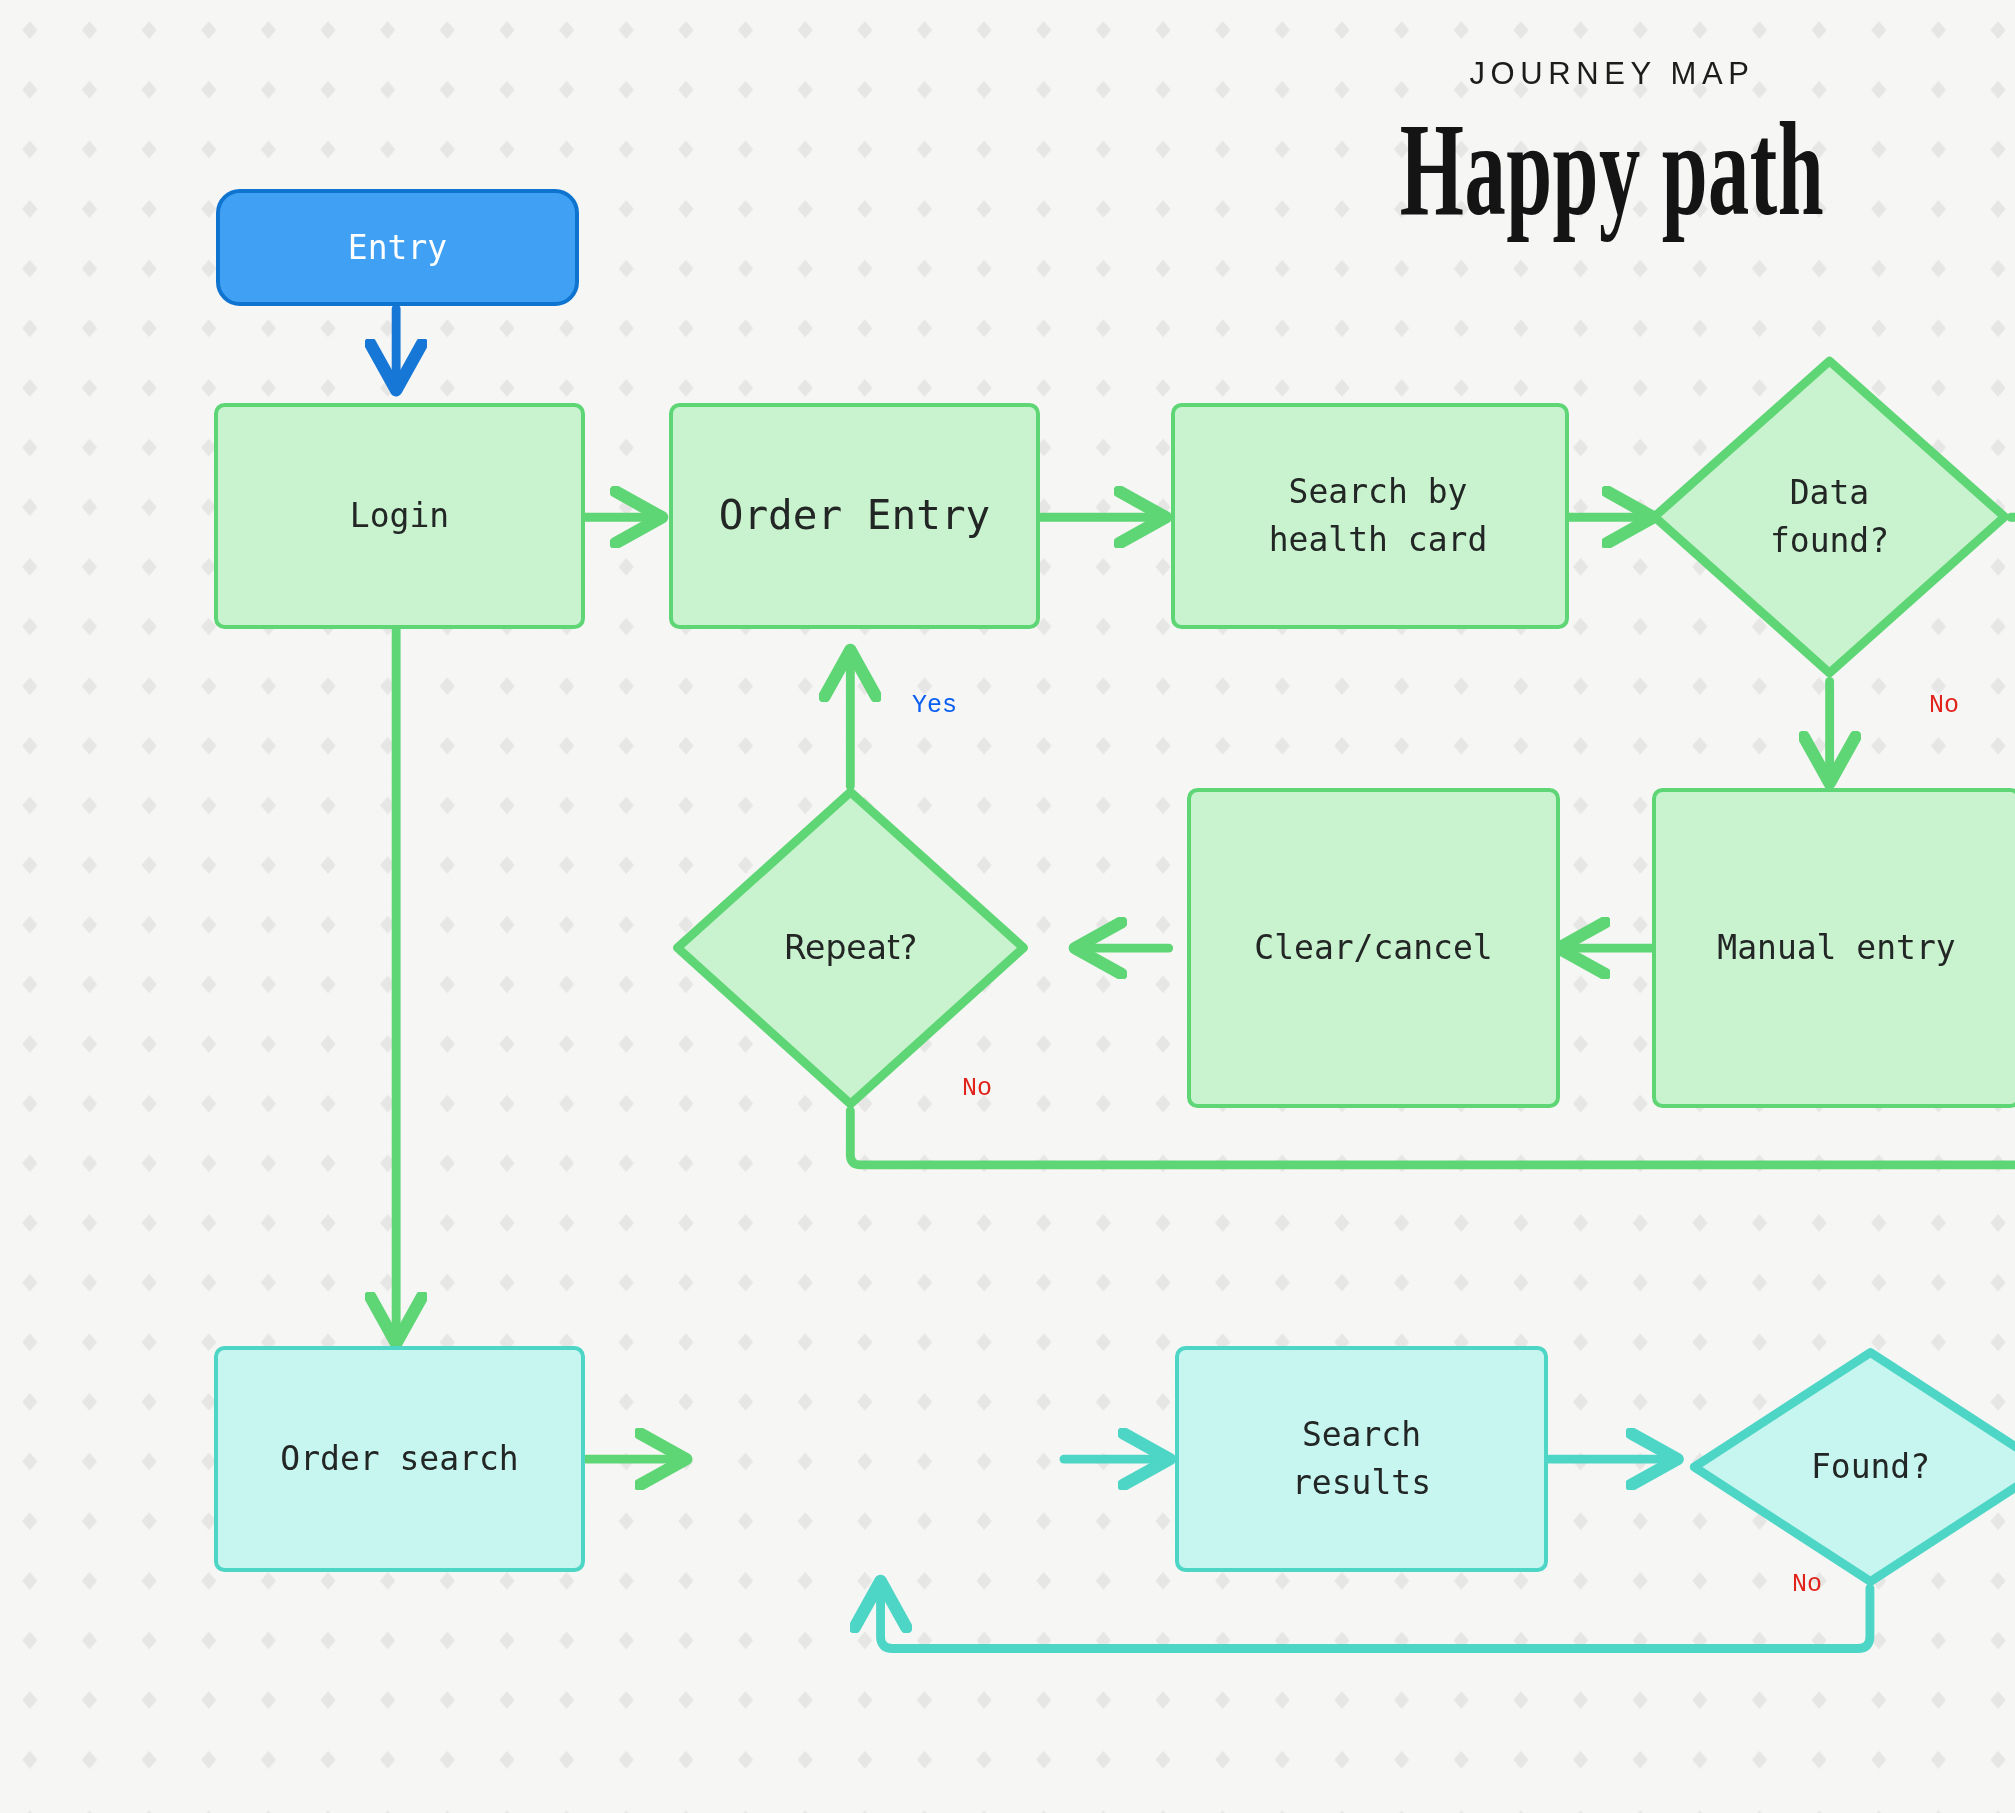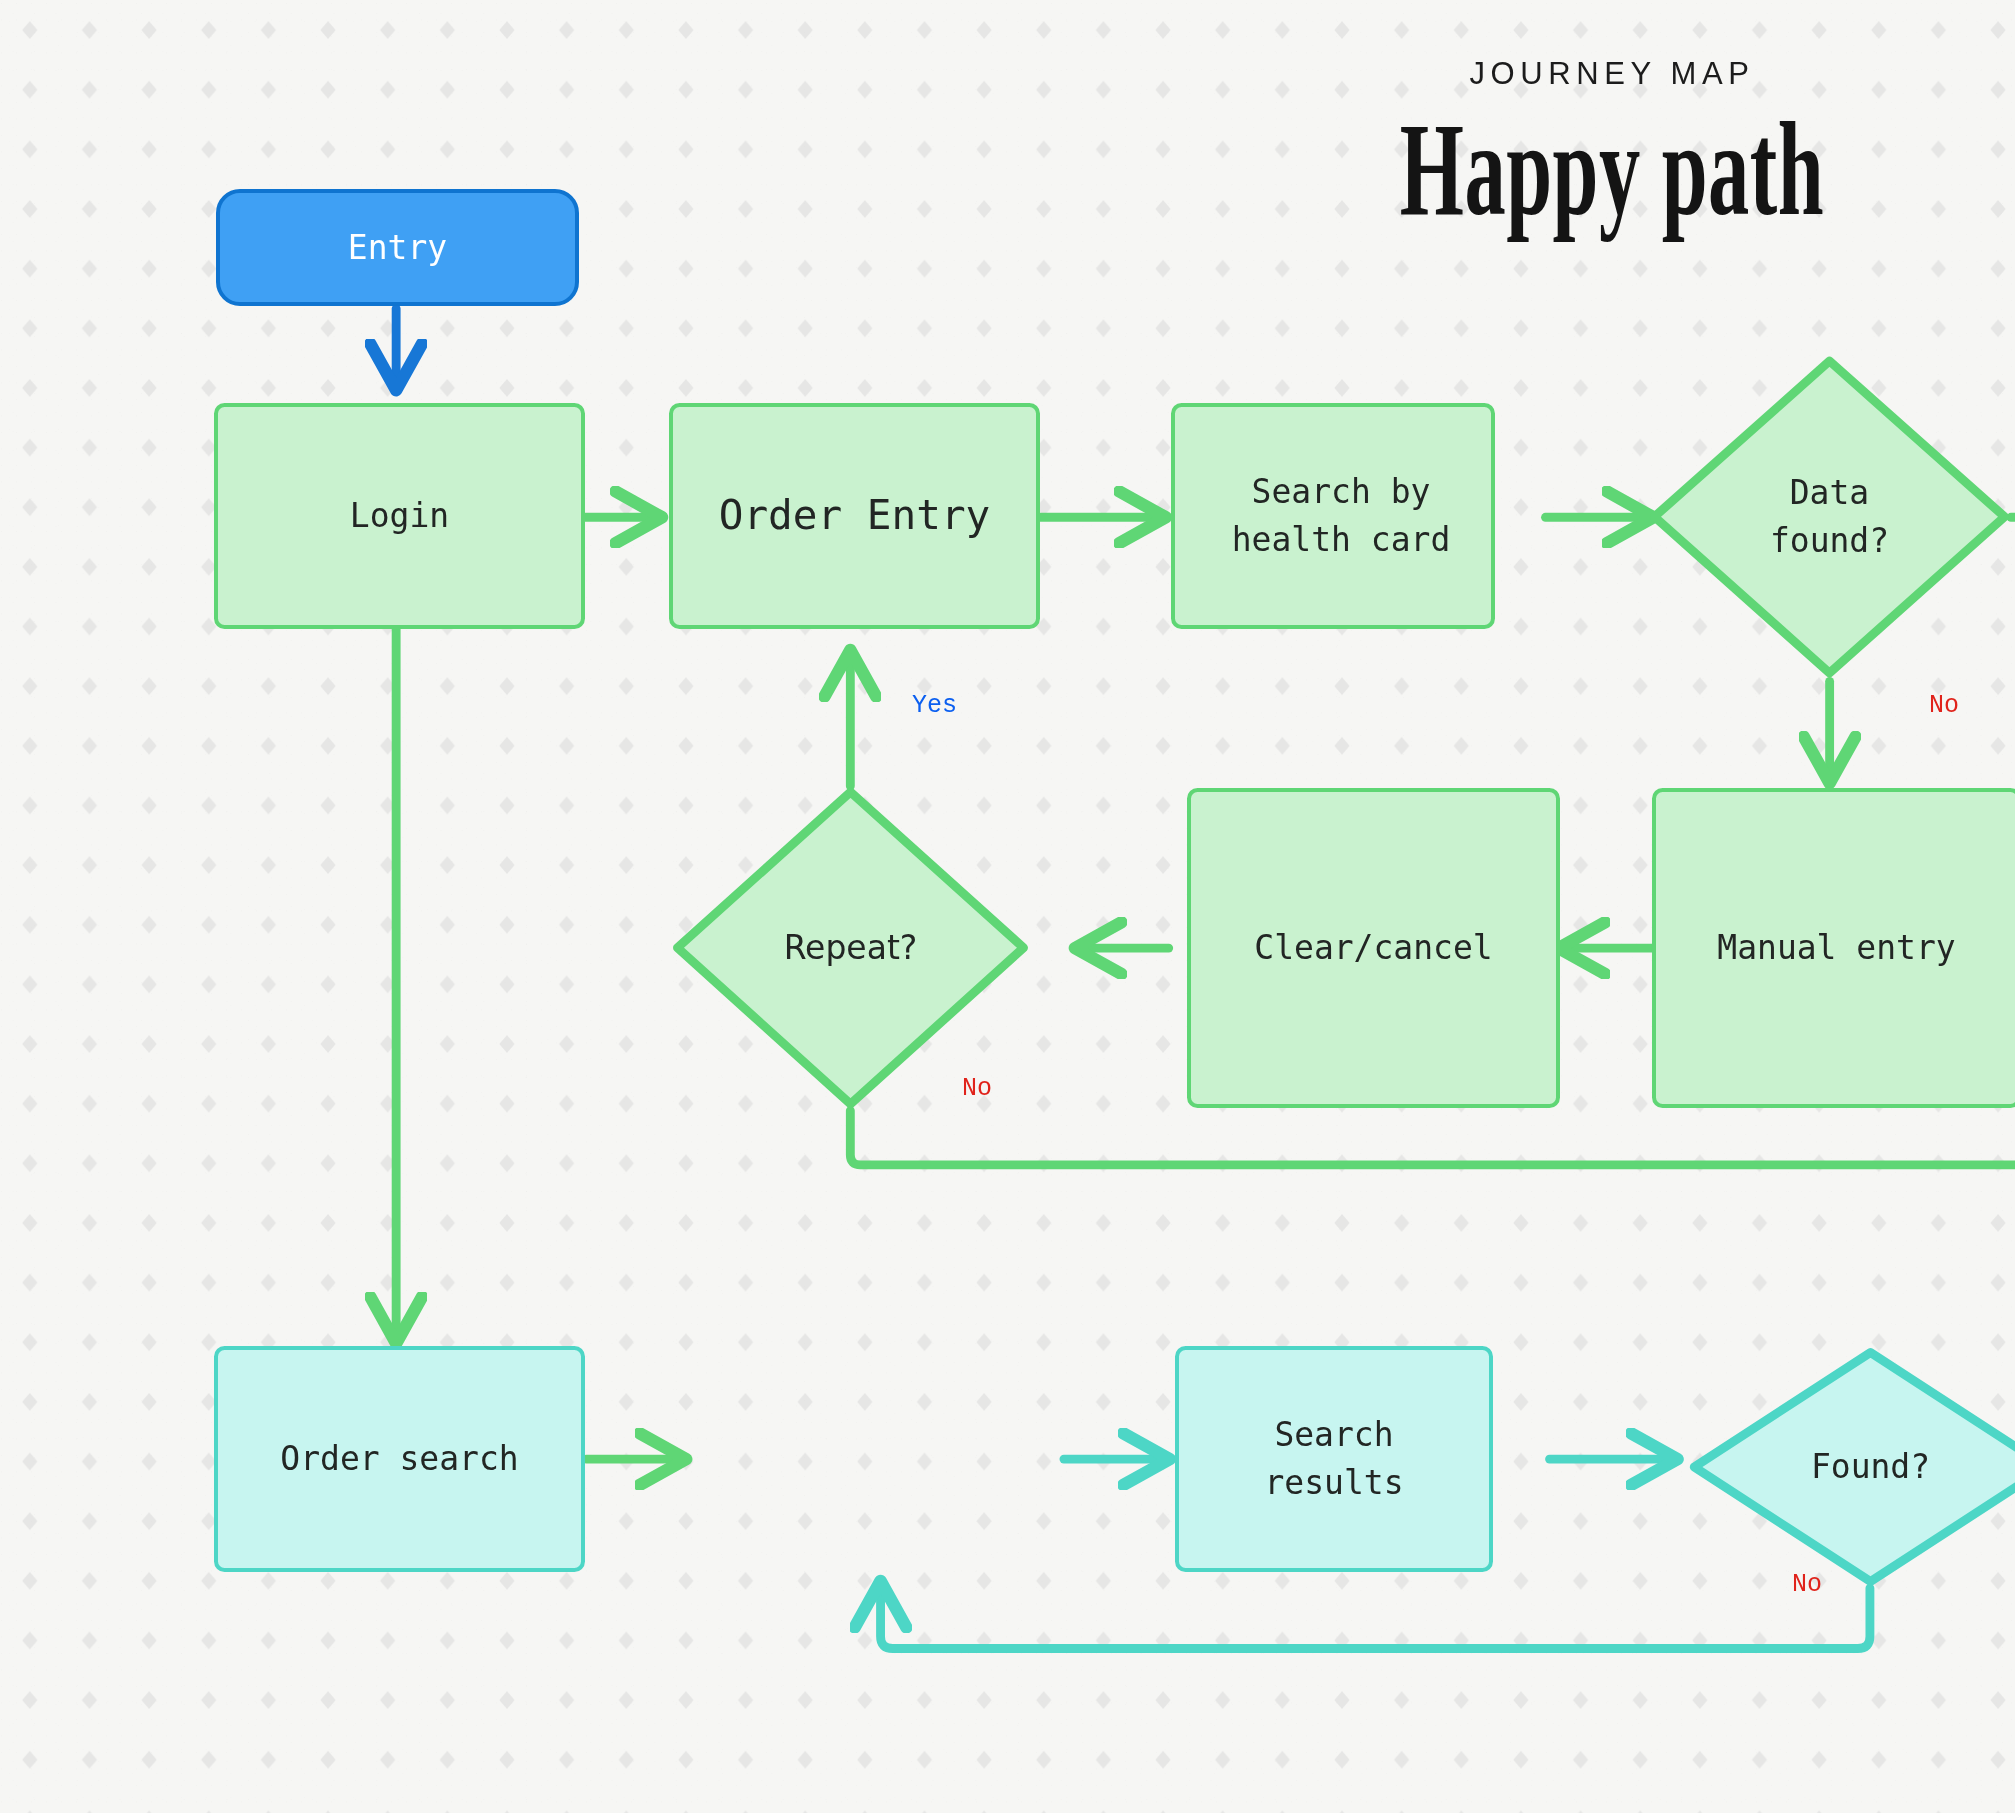--- a/index.html
+++ b/index.html
@@ -154,21 +154,21 @@
   </div>
 
   <div class="node rect green" style="left:214px;top:403px;width:371px;height:226px;font-size:33px;">
     <span>Login</span>
   </div>
 
   <div class="node rect green" style="left:669px;top:403px;width:371px;height:226px;font-size:41px;">
     <span>Order Entry</span>
   </div>
 
-  <div class="node rect green" style="left:1171px;top:403px;width:324px;height:226px;font-size:33px;padding-left:16px;">
+  <div class="node rect green" style="left:1171px;top:403px;width:398px;height:226px;font-size:33px;padding-left:16px;">
     <span>Search by
 health card</span>
   </div>
 
   <div class="node diamond" style="left:1646px;top:353px;width:367px;height:328px;font-size:33px;">
     <svg width="367" height="328" viewBox="0 0 910 815" xmlns="http://www.w3.org/2000/svg">
       <path d="M455 20 L890 407 L455 795 L20 407 Z" fill="#c9f2cf" stroke="#5fd675" stroke-width="22" stroke-linejoin="round"></path>
     </svg>
     <span class="dlabel">Data
 found?</span>
@@ -187,21 +187,21 @@
       <path d="M450 20 L880 407 L450 795 L20 407 Z" fill="#c9f2cf" stroke="#5fd675" stroke-width="22" stroke-linejoin="round"></path>
     </svg>
     <span class="dlabel" style="font-family:'DejaVu Sans','Liberation Sans',sans-serif;">Repeat?</span>
   </div>
 
   <div class="node rect cyan" style="left:214px;top:1346px;width:371px;height:226px;font-size:33px;">
     <span>Order search</span>
   </div>
 
 
-  <div class="node rect cyan" style="left:1175px;top:1346px;width:318px;height:226px;font-size:33px;">
+  <div class="node rect cyan" style="left:1175px;top:1346px;width:373px;height:226px;font-size:33px;">
     <span>Search
 results</span>
   </div>
 
   <div class="node diamond" style="left:1687px;top:1346px;width:367px;height:242px;font-size:33px;">
     <svg width="367" height="242" viewBox="0 0 910 600" xmlns="http://www.w3.org/2000/svg">
       <path d="M455 16 L892 300 L455 584 L18 300 Z" fill="#c7f5f0" stroke="#4dd6c6" stroke-width="22" stroke-linejoin="round"></path>
     </svg>
     <span class="dlabel">Found?</span>
   </div>

